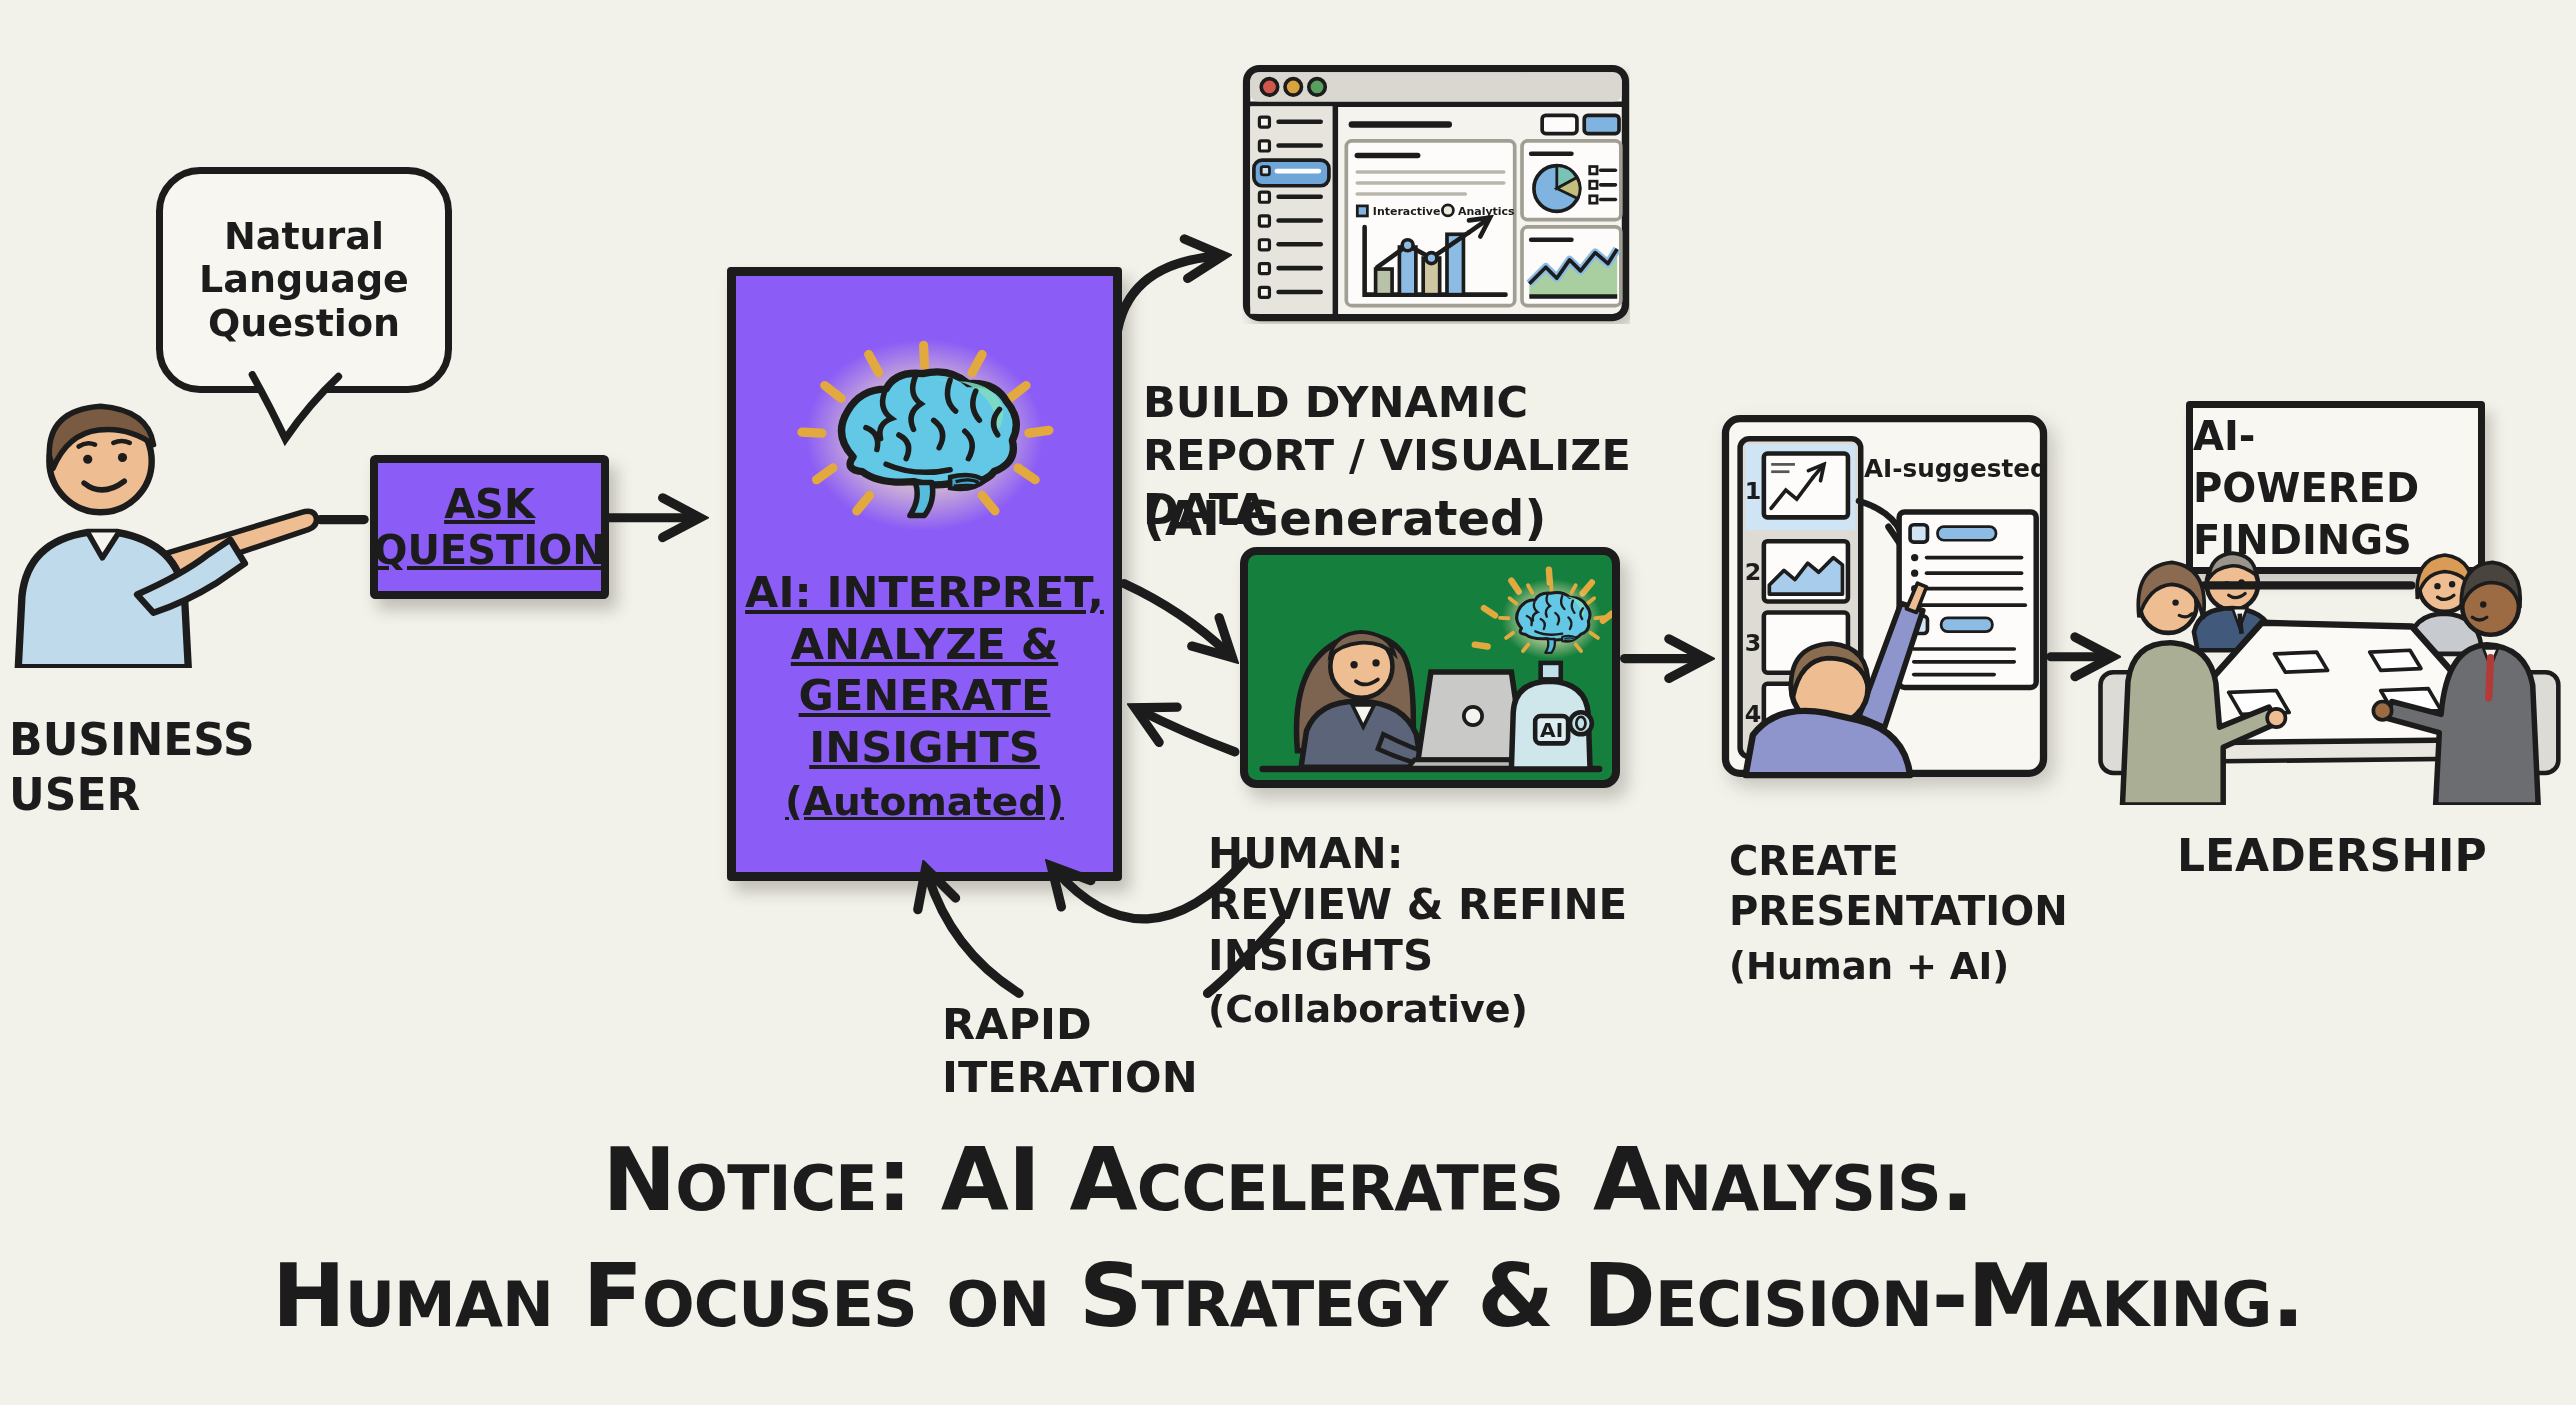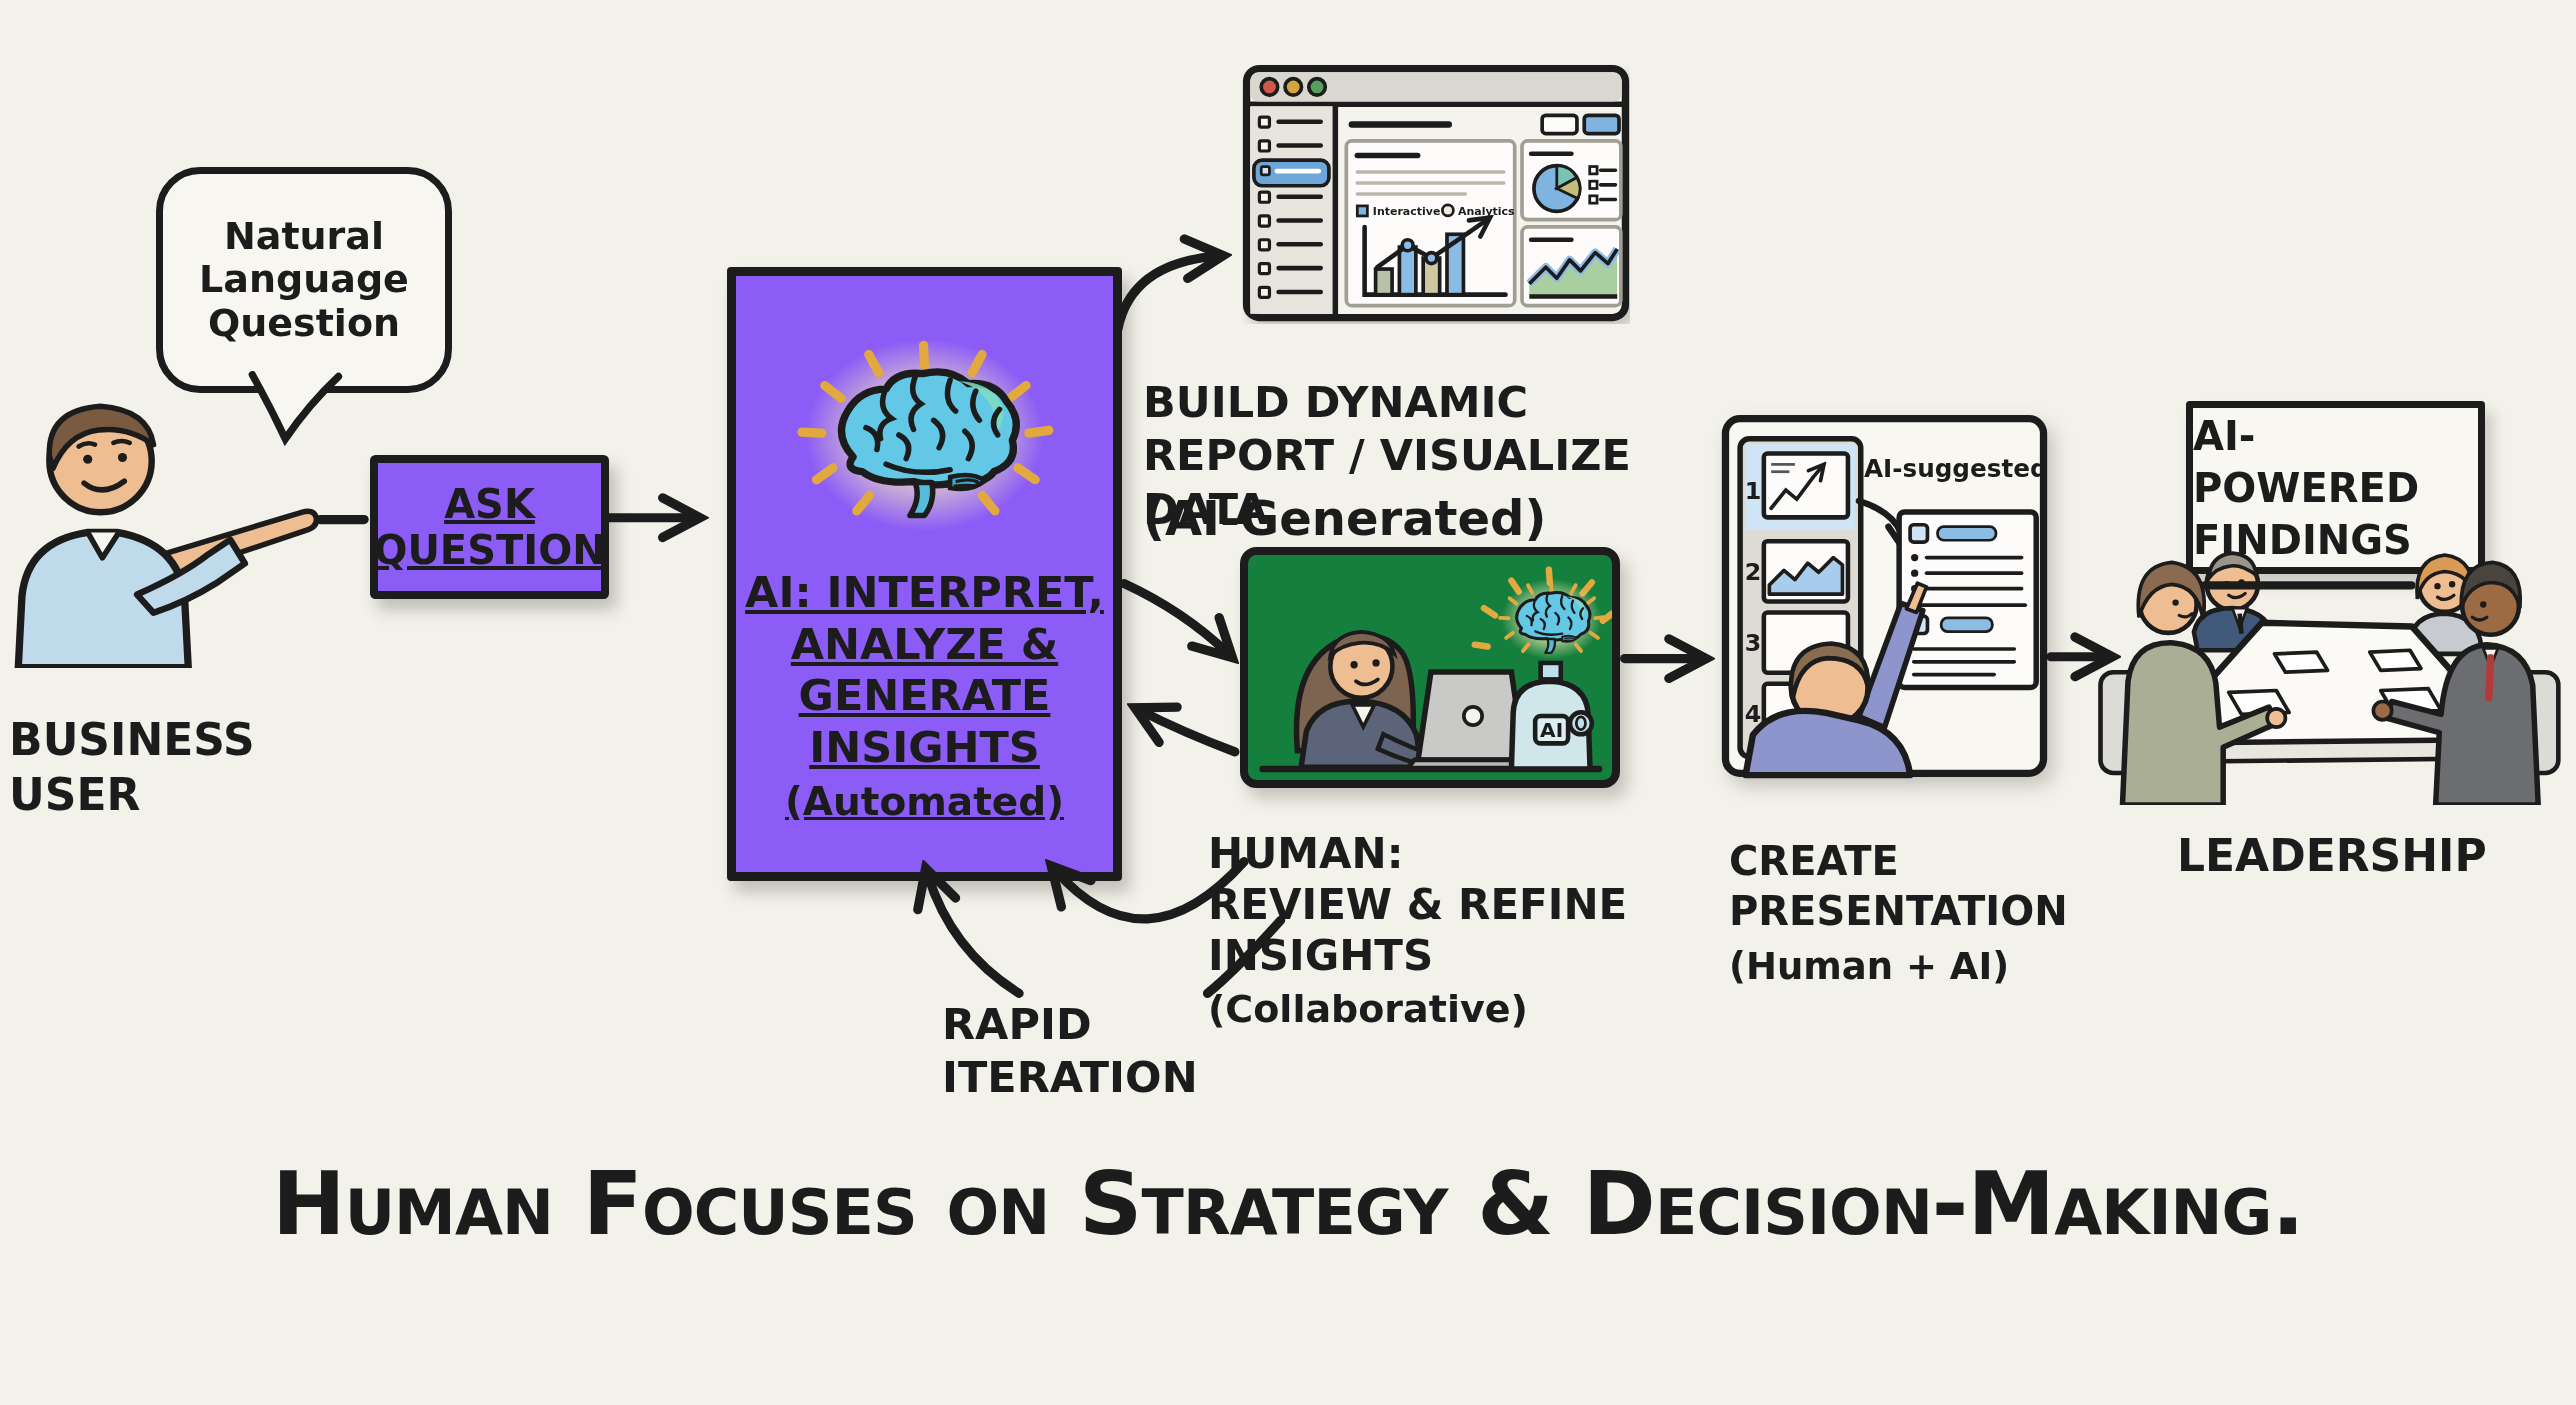--- a/index.html
+++ b/index.html
@@ -388,17 +388,18 @@
       <path d="M412 80 Q420 86 428 80" fill="none" stroke="#1c1c1c" stroke-width="3.5" stroke-linecap="round"></path>
       <path d="M372 285 L376 206 L318 190 L324 172 L378 186 Q384 112 428 110 Q470 112 478 154 L484 285 Z" fill="#6c6d70" stroke="#1c1c1c" stroke-width="6" stroke-linejoin="round"></path>
       <path d="M424 114 L432 134 L440 114 Z" fill="#f5f4ee" stroke="#1c1c1c" stroke-width="3"></path>
       <line x1="432" y1="124" x2="430" y2="168" stroke="#b23b3a" stroke-width="8" stroke-linecap="round"></line>
       <circle cx="314" cy="182" r="10" fill="#9c6b44" stroke="#1c1c1c" stroke-width="4"></circle>
     </g>
   </svg>
   <div class="label" style="left:2177px;top:794px;width:311px;font-size:44px">LEADERSHIP</div>
 
   <div id="notice">
+    <div class="line1">Notice: AI Accelerates Analysis.</div>
     <div class="line2">Human Focuses on Strategy &amp; Decision-Making.</div>
   </div>
 
 </div>
 
 
 </body></html>

